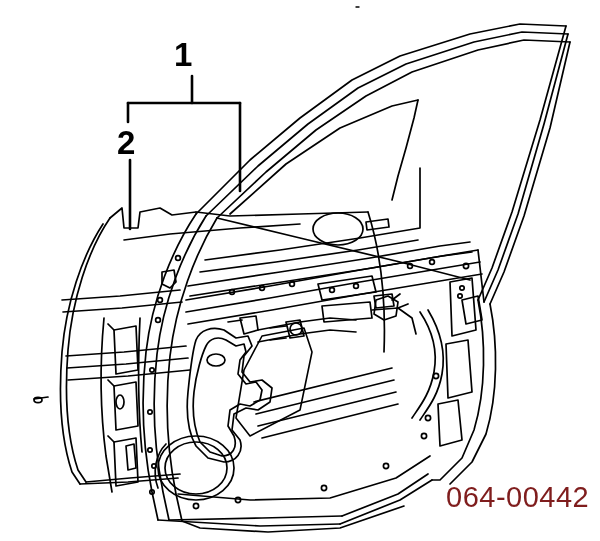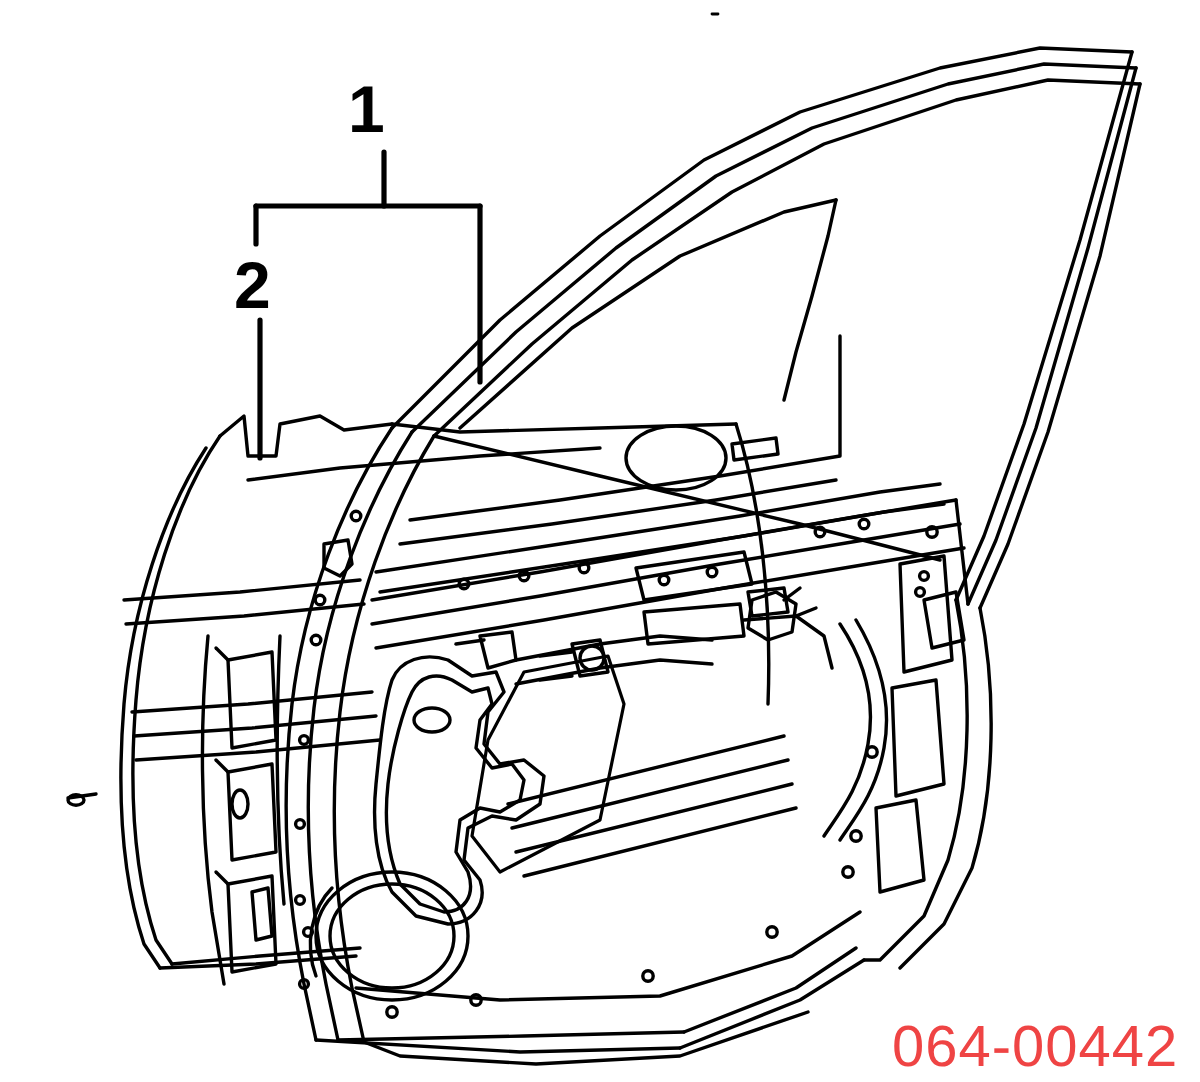--- a/index.html
+++ b/index.html
@@ -40,25 +40,25 @@
     font-size: 33px;
   }
   #callout-2-label {
     left: 117px;
     top: 126px;
     font-size: 33px;
   }
   #figure-number {
     position: absolute;
     left: 446px;
-    top: 508px;
+    top: 481px;
     font-family: "Liberation Sans", sans-serif;
     font-size: 29px;
     letter-spacing: 0.5px;
-    color: #ef4444;
+    color: #7f1d1d;
     white-space: nowrap;
     user-select: none;
   }
 </style>
 </head>
 <body>
 
 <div id="page">
 
   <svg id="diagram-svg" viewBox="0 0 600 541" xmlns="http://www.w3.org/2000/svg">

